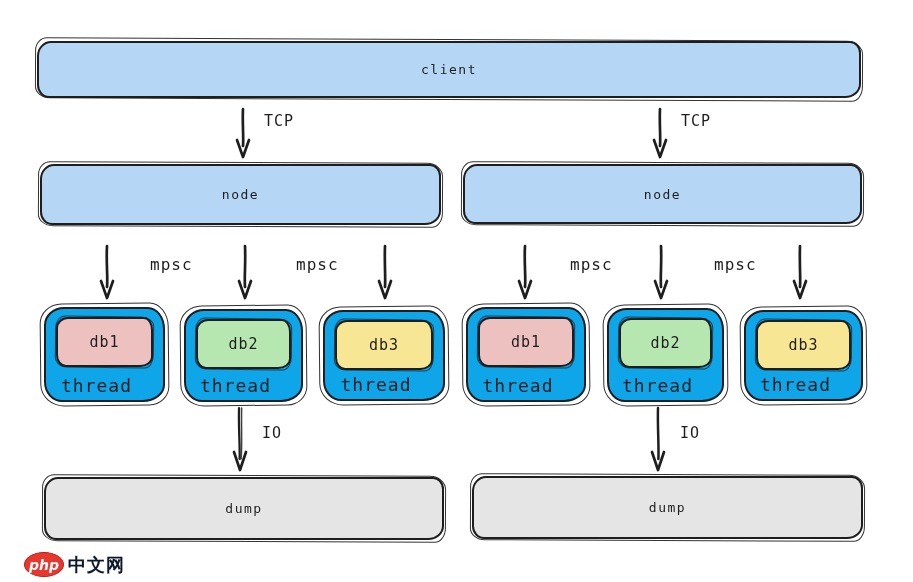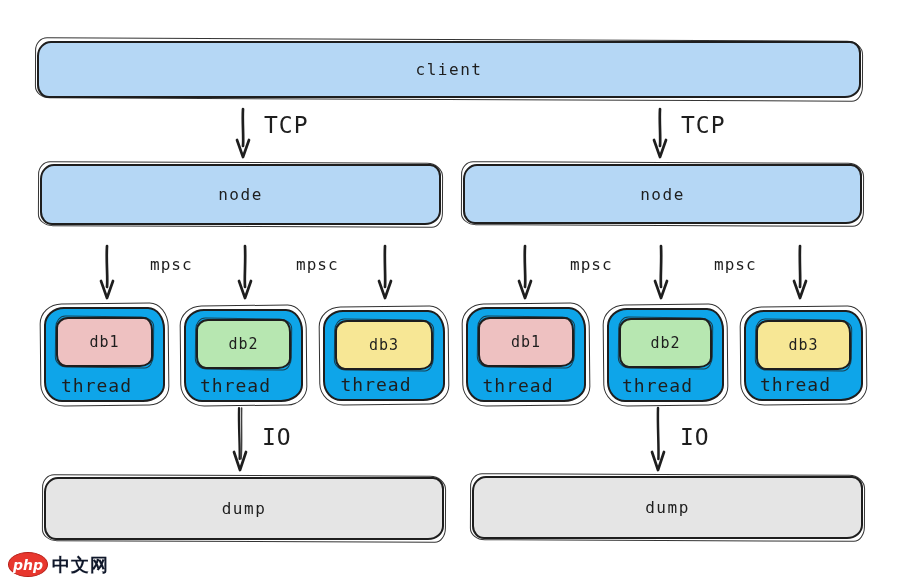--- a/index.html
+++ b/index.html
@@ -14,21 +14,21 @@
     border-radius:14px 11px 16px 12px / 15px 12px 14px 13px;
   }
   .sketch::before{
     content:"";position:absolute;inset:-4px;pointer-events:none;
     border:1.6px solid rgba(30,30,30,.9);
     border-radius:12px 16px 11px 15px / 13px 14px 15px 12px;
     transform:rotate(.25deg);
   }
   .box-label{
     position:absolute;inset:0;display:flex;align-items:center;justify-content:center;
-    font-size:16px;letter-spacing:1.5px;
+    font-size:13px;letter-spacing:1.5px;
   }
   .blue{background:#b5d7f5;}
   .gray{background:#e5e5e5;}
 
   
   .thread-box{
     position:absolute;box-sizing:border-box;background:#0ea5e9;
     border:2.6px solid #1e1e1e;
     border-radius:20px 17px 22px 18px / 18px 22px 17px 20px;
   }
@@ -50,31 +50,31 @@
     border:1.3px solid rgba(30,30,30,.75);
     border-radius:10px 13px 9px 12px / 12px 10px 13px 11px;
     transform:rotate(.7deg);
   }
   .thread-label{
     position:absolute;left:0;right:16px;bottom:4px;text-align:center;
     font-size:18px;letter-spacing:1px;
   }
 
   .arrow{position:absolute;}
-  .edge-label{position:absolute;font-size:23px;letter-spacing:1px;white-space:nowrap;}
+  .edge-label{position:absolute;font-size:15px;letter-spacing:1px;white-space:nowrap;}
 
   
   .watermark{
     position:absolute;left:8px;top:552px;display:flex;align-items:center;gap:4px;
     font-family:"DejaVu Sans","Liberation Sans",sans-serif;
   }
   .wm-oval{
     display:flex;align-items:center;justify-content:center;
     width:38px;height:23px;background:#e8372e;border:1.5px solid #b61f18;
-    border-radius:50%;color:#ffffff;font-weight:bold;font-style:italic;font-size:14px;
+    border-radius:50%;color:#ffffff;font-weight:bold;font-style:italic;font-size:14px;margin-left:16px;
   }
   .wm-text{
     font-weight:bold;font-size:18px;color:#0f172a;letter-spacing:1px;
     text-shadow:1px 1px 0 #ffffff,-0.5px -0.5px 0 #dcdcdc;
   }
 </style>
 </head>
 <body>
 
 <div class="canvas">

